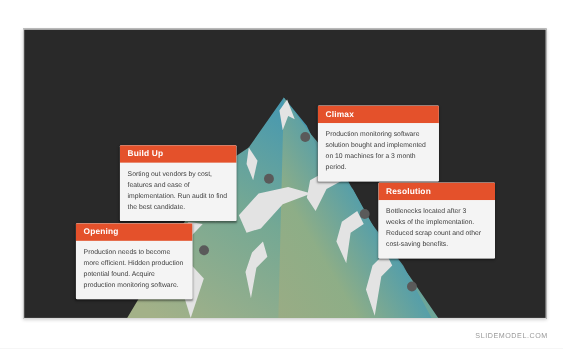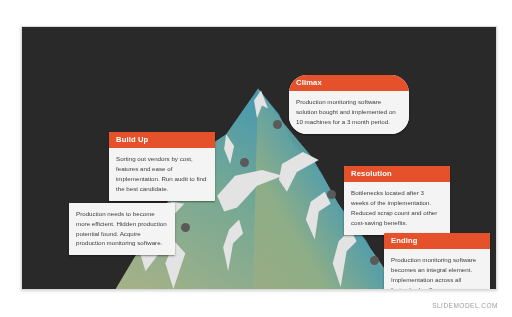--- a/index.html
+++ b/index.html
@@ -76,21 +76,21 @@
   }
   .card-body {
     color: #3d3d3d;
     font-size: 6.2px;
     line-height: 1.58;
     padding: 6px 7px 7px 7px;
     background: #f4f4f4;
   }
 
   
-  #card-climax      { left: 267px; top: 48px;  width: 120px; border-radius: 18px; }
+  #card-climax      { left: 267px; top: 69px;  width: 110px; }
   #card-buildup     { left: 87px;  top: 105px; width: 106px; }
   #card-resolution  { left: 322px; top: 139px; width: 106px; }
   #card-opening     { left: 47px;  top: 176px; width: 106px; }
   #card-ending      { left: 362px; top: 206px; width: 106px; }
 
   
   #dot-climax     { left: 251px; top: 93px;  }
   #dot-buildup    { left: 218px; top: 131px; }
   #dot-resolution { left: 305px; top: 163px; }
   #dot-opening    { left: 159px; top: 196px; }
@@ -167,25 +167,22 @@
       <div class="card-header">Resolution</div>
       <div class="card-body">Bottlenecks located after 3 weeks of the implementation. Reduced scrap count and other cost-saving benefits.</div>
     </div>
 
     <div class="card" id="card-buildup">
       <div class="card-header">Build Up</div>
       <div class="card-body">Sorting out vendors by cost, features and ease of implementation. Run audit to find the best candidate.</div>
     </div>
 
     <div class="card" id="card-opening">
+      <div class="card-header">Opening</div>
       <div class="card-body">Production needs to become more efficient. Hidden production potential found. Acquire production monitoring software.</div>
     </div>
 
-    <div class="card" id="card-ending">
-      <div class="card-header">Ending</div>
-      <div class="card-body">Production monitoring software becomes an integral element. Implementation across all factory's shopfloor</div>
-    </div>
 
   </div>
 
   <div id="watermark">SLIDEMODEL.COM</div>
 
 </div>
 
 </body></html>

